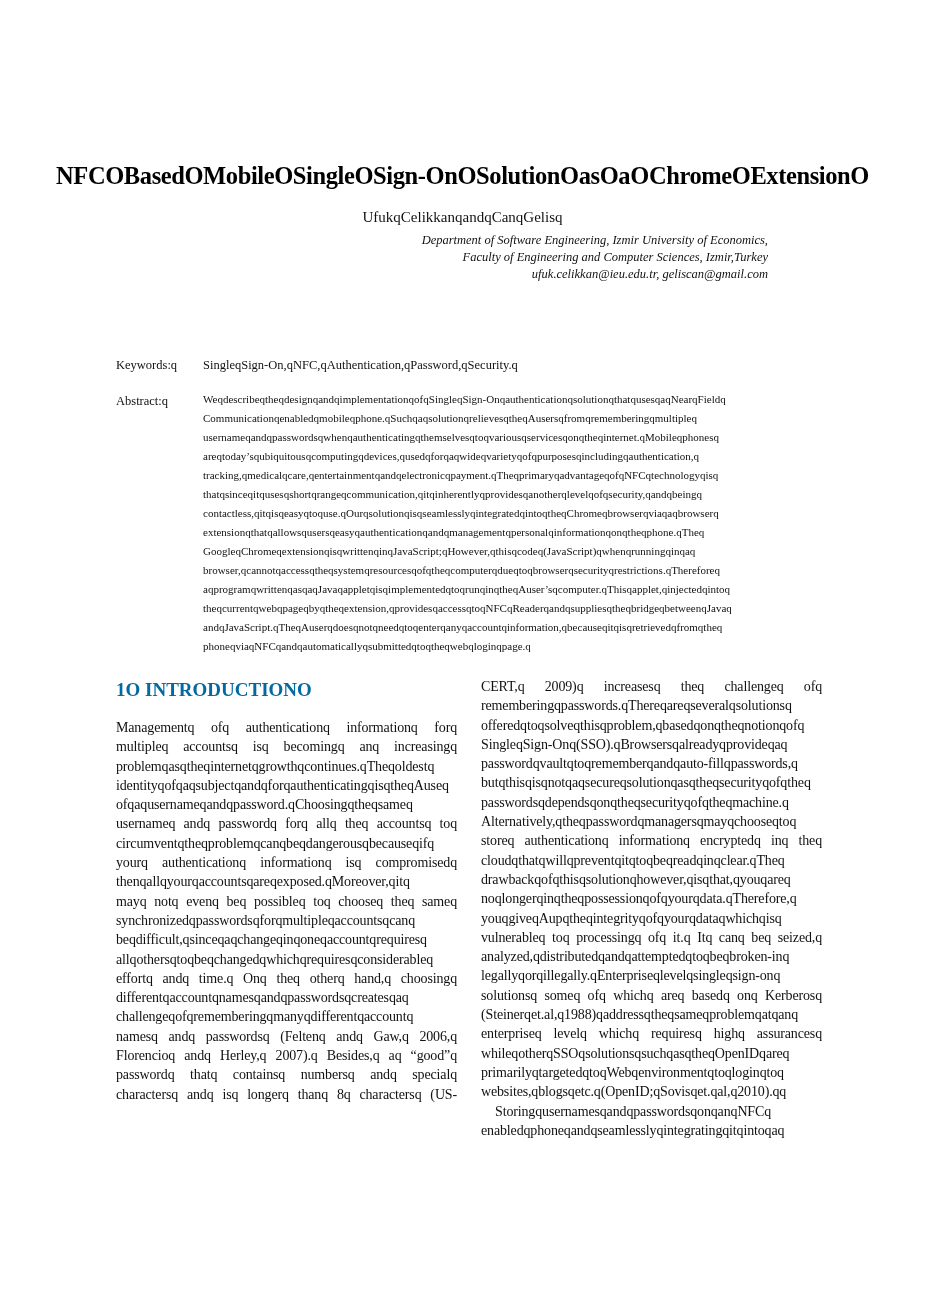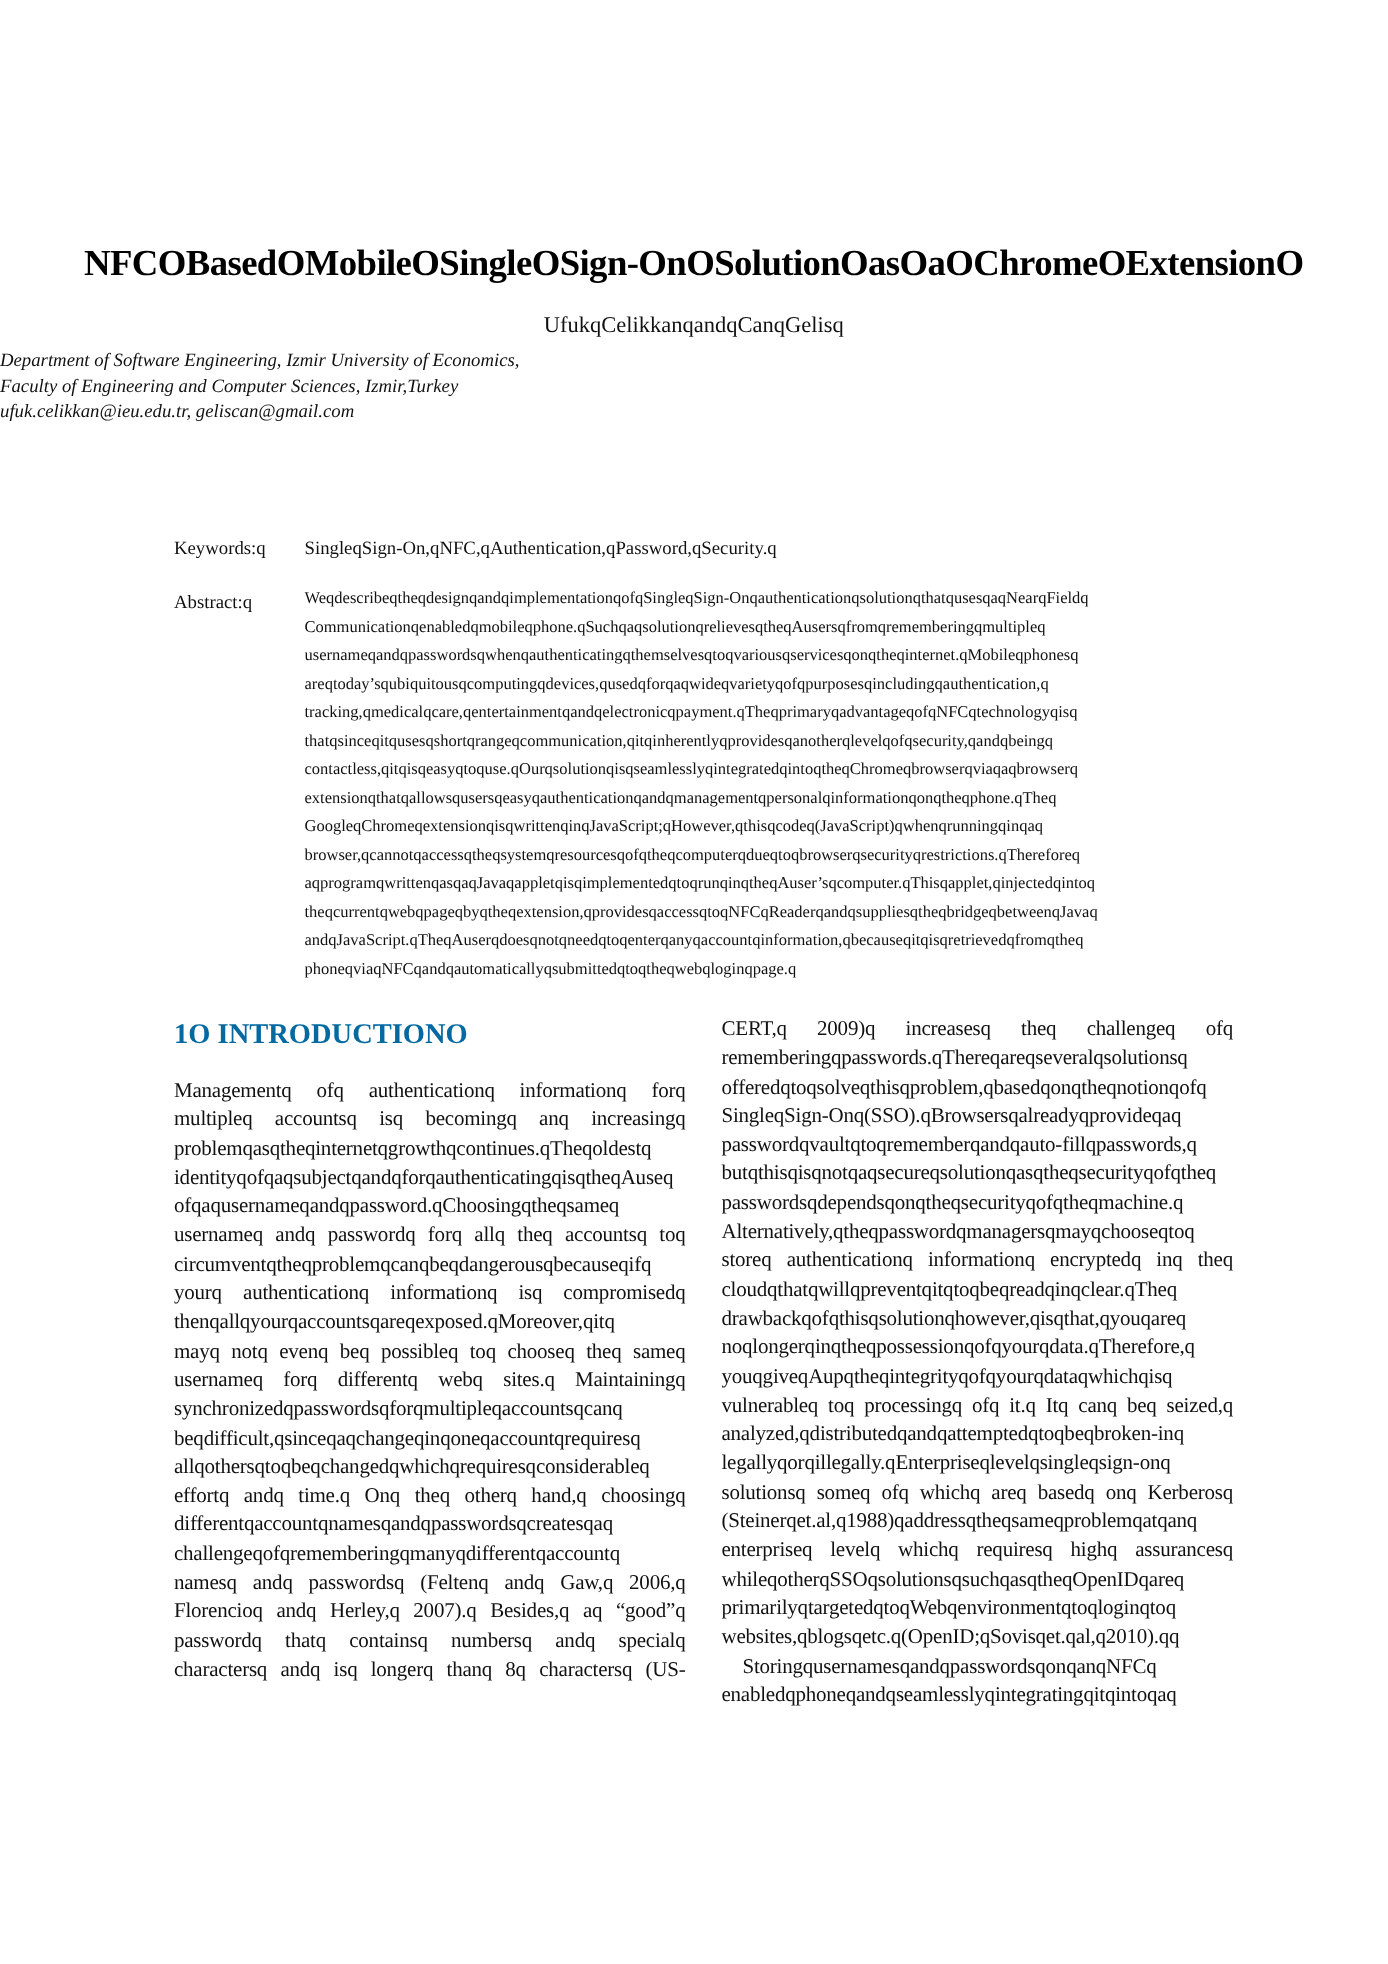--- a/index.html
+++ b/index.html
@@ -3,21 +3,21 @@
 <meta charset="utf-8">
 <style>
   html, body { margin: 0; padding: 0; background: #ffffff; }
   body { width: 925px; height: 1309px; position: relative; overflow: hidden;
          font-family: "Liberation Serif", "DejaVu Serif", serif; color: #111; }
   .title { position: absolute; top: 146px; left: 0; width: 925px; text-align: center;
            font-family: "Liberation Serif", serif; font-weight: bold; font-size: 24.5px;
            letter-spacing: -0.4px; color: #000; white-space: nowrap; margin-top: 16px; }
   .authors { position: absolute; top: 209px; left: 0; width: 925px; text-align: center;
              font-size: 15px; white-space: nowrap; }
-  .affil { position: absolute; left: 0; width: 768px; text-align: left;
+  .affil { position: absolute; left: 0; width: 768px; text-align: right;
            font-style: italic; font-size: 12.5px; white-space: nowrap; }
   .label { position: absolute; left: 116px; font-size: 12.5px; white-space: nowrap; }
   .block { position: absolute; left: 203px; width: 616px; font-size: 11px; }
   .block .line, .col .line { display: block; height: 19px; line-height: 19px;
          text-align: justify; text-align-last: justify; white-space: nowrap; overflow: hidden; }
   .block .line.last, .col .line.last { text-align-last: left; }
   .col { position: absolute; width: 341px; font-size: 14px; }
   .col .line { height: 19.3px; line-height: 19.3px; letter-spacing: -0.15px; }
   .col .line.indent { padding-left: 14px; }
   .heading { position: absolute; left: 116px; top: 679px; font-weight: bold; font-size: 19px;
@@ -60,21 +60,20 @@
     <span class="line">Managementq ofq authenticationq informationq forq</span>
     <span class="line">multipleq accountsq isq becomingq anq increasingq</span>
     <span class="line">problemqasqtheqinternetqgrowthqcontinues.qTheqoldestq</span>
     <span class="line">identityqofqaqsubjectqandqforqauthenticatingqisqtheqAuseq</span>
     <span class="line">ofqaqusernameqandqpassword.qChoosingqtheqsameq</span>
     <span class="line">usernameq andq passwordq forq allq theq accountsq toq</span>
     <span class="line">circumventqtheqproblemqcanqbeqdangerousqbecauseqifq</span>
     <span class="line">yourq authenticationq informationq isq compromisedq</span>
     <span class="line">thenqallqyourqaccountsqareqexposed.qMoreover,qitq</span>
     <span class="line">mayq notq evenq beq possibleq toq chooseq theq sameq</span>
-    <span class="line">usernameq forq differentq webq sites.q Maintainingq</span>
     <span class="line">synchronizedqpasswordsqforqmultipleqaccountsqcanq</span>
     <span class="line">beqdifficult,qsinceqaqchangeqinqoneqaccountqrequiresq</span>
     <span class="line">allqothersqtoqbeqchangedqwhichqrequiresqconsiderableq</span>
     <span class="line">effortq andq time.q Onq theq otherq hand,q choosingq</span>
     <span class="line">differentqaccountqnamesqandqpasswordsqcreatesqaq</span>
     <span class="line">challengeqofqrememberingqmanyqdifferentqaccountq</span>
     <span class="line">namesq andq passwordsq (Feltenq andq Gaw,q 2006,q</span>
     <span class="line">Florencioq andq Herley,q 2007).q Besides,q aq “good”q</span>
     <span class="line">passwordq thatq containsq numbersq andq specialq</span>
     <span class="line">charactersq andq isq longerq thanq 8q charactersq (US-</span>

